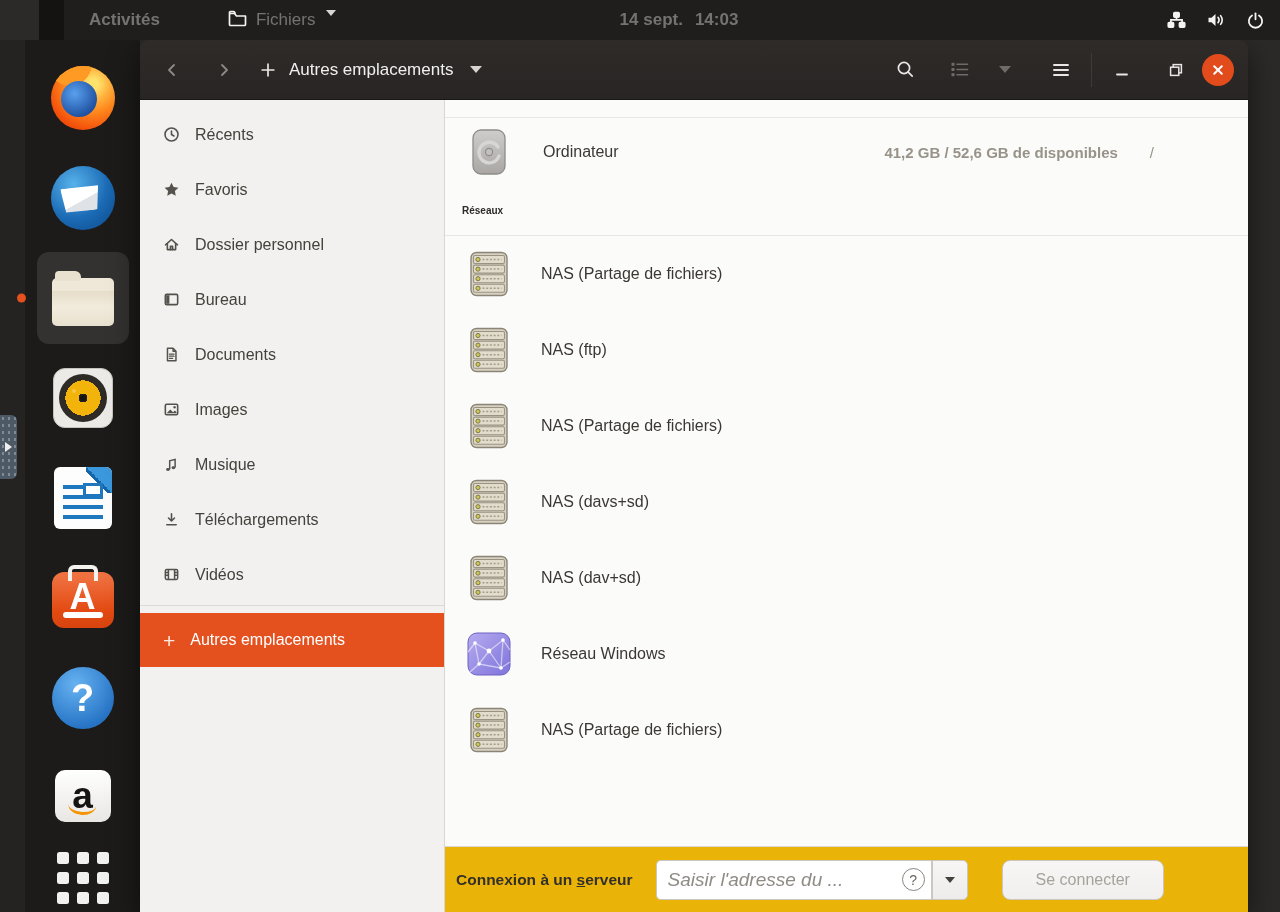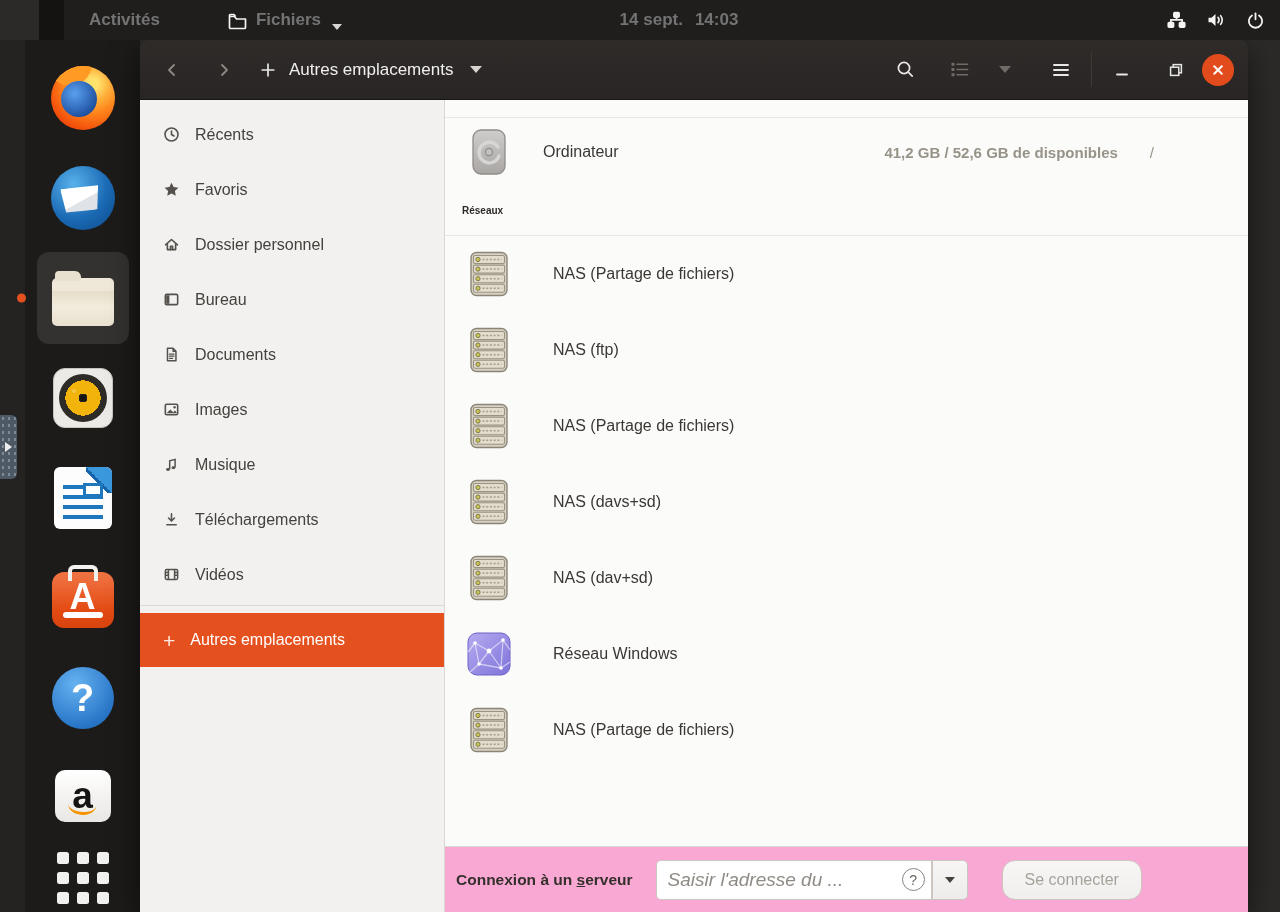--- a/index.html
+++ b/index.html
@@ -4,21 +4,21 @@
 <style>
   * { margin:0; padding:0; box-sizing:border-box; }
   html,body { width:1280px; height:912px; overflow:hidden; background:#2b2a28;
               font-family:"Liberation Sans", sans-serif; }
 
   
   .topbar { position:absolute; left:0; top:0; width:1280px; height:40px;
             background:#201e1d; color:#737373; display:flex; align-items:center; z-index:50;margin-left:39px; }
   .topbar .darkcorner { position:absolute; left:0; top:0; width:25px; height:40px; background:#141312; }
   .tb-activities { margin-left:50px; font-size:17px; font-weight:bold; cursor:pointer; }
-  .tb-appmenu { margin-left:68px; display:flex; align-items:flex-end; gap:9px; font-size:17px; font-weight:bold; cursor:pointer; }
+  .tb-appmenu { margin-left:68px; display:flex; align-items:flex-start; gap:9px; font-size:17px; font-weight:normal; cursor:pointer; }
   .tb-caret { width:0; height:0; border-left:5px solid transparent; border-right:5px solid transparent; border-top:6px solid #d8d6d4; margin-left:2px; }
   .tb-clock { position:absolute; left:50%; transform:translateX(-50%); display:flex; gap:12px; font-size:17px; font-weight:bold; cursor:pointer; }
   .tb-status { position:absolute; right:22px; top:0; height:40px; display:flex; align-items:center; gap:20px; cursor:pointer; }
 
   
   .dock-strip { position:absolute; left:0; top:40px; width:25px; height:872px; background:#242322; }
   .dock { position:absolute; left:25px; top:40px; width:115px; height:872px; background:#1c1b1a;
           display:flex; flex-direction:column; align-items:center; padding-top:26px; }
   .dock-item { width:64px; height:64px; margin-bottom:36px; position:relative; cursor:pointer; flex:none; }
   .dock-item.active-wrap { width:92px; height:92px; margin-top:-14px; margin-bottom:22px;
@@ -120,40 +120,40 @@
   .content { flex:1; background:#fbfbfa; display:flex; flex-direction:column; position:relative; }
   .c-line { height:1px; background:#e8e6e3; flex:none; }
   .c-toppad { height:17px; flex:none; }
   .computer-row { height:68px; display:flex; align-items:center; padding-left:20px; cursor:pointer; flex:none; }
   .computer-row .lbl { font-size:16px; color:#3b3834; margin-left:30px; }
   .computer-row .usage { margin-left:auto; font-size:15px; color:#989388;font-weight:bold; }
   .computer-row .mount { font-size:15px; color:#989388; margin-left:32px; margin-right:94px; }
   .section-head { height:49px; display:flex; align-items:center; padding-left:17px;
       font-size:10px; font-weight:bold; color:#2e2b27; flex:none; }
   .net-row { height:76px; display:flex; align-items:center; padding-left:20px; cursor:pointer; flex:none; }
-  .net-row .lbl { font-size:16px; color:#3b3834; margin-left:40px; }
+  .net-row .lbl { font-size:16px; color:#3b3834; margin-left:28px; }
 
   
-  .bottom-bar { position:absolute; left:0; bottom:0; width:100%; height:66px; background:#f9a8d4;
+  .bottom-bar { position:absolute; left:0; bottom:0; width:100%; height:66px; background:#eab308;
       border-top:1px solid #dad7d4; display:flex; align-items:center; padding-left:11px; }
   .bb-label { font-size:15.5px; font-weight:bold; color:#332f2a; }
   .bb-label .mn { text-decoration:underline; }
   .addr-wrap { display:flex; margin-left:23px; height:40px; }
   .addr-input { width:240px; height:40px; border:1px solid #ccc6c1; border-right:none; border-radius:5px 0 0 5px;
       background:#ffffff; padding:0 8px 0 11px; font-size:19px; color:#3b3834; outline:none;
       font-family:"Liberation Sans", sans-serif;font-style:italic; }
   .addr-input::placeholder { color:#8f8b85; }
   .addr-help { width:36px; height:40px; border:1px solid #ccc6c1; border-left:none; border-radius:0;
       background:#ffffff; display:flex; align-items:center; justify-content:center; cursor:pointer; }
   .addr-help .qm { width:23px; height:23px; border:1.5px solid #89857f; border-radius:50%;
       display:flex; align-items:center; justify-content:center; font-size:14px; color:#6b6761; }
   .addr-dd { width:36px; height:40px; border:1px solid #ccc6c1; border-radius:0 5px 5px 0;
       background:linear-gradient(180deg,#f7f6f5,#eeecea); display:flex; align-items:center; justify-content:center; cursor:pointer; }
   .addr-dd::after { content:""; border-left:5.5px solid transparent; border-right:5.5px solid transparent; border-top:6.5px solid #45423e; }
-  .connect-btn { margin-left:34px; height:40px; padding:0 22px; border:1px solid #ccc6c1; border-radius:13px;
+  .connect-btn { margin-left:34px; height:40px; padding:0 33px; border:1px solid #ccc6c1; border-radius:8px;
       background:linear-gradient(180deg,#f7f6f5,#f1efed); color:#a6a29c; font-size:16px; cursor:default;
       font-family:"Liberation Sans", sans-serif; }
 </style>
 </head>
 <body>
 
 <svg width="0" height="0" style="position:absolute">
   <defs>
     <linearGradient id="gradPurple" x1="0" y1="0" x2="1" y2="1">
       <stop offset="0" stop-color="#b5abf0"></stop>

